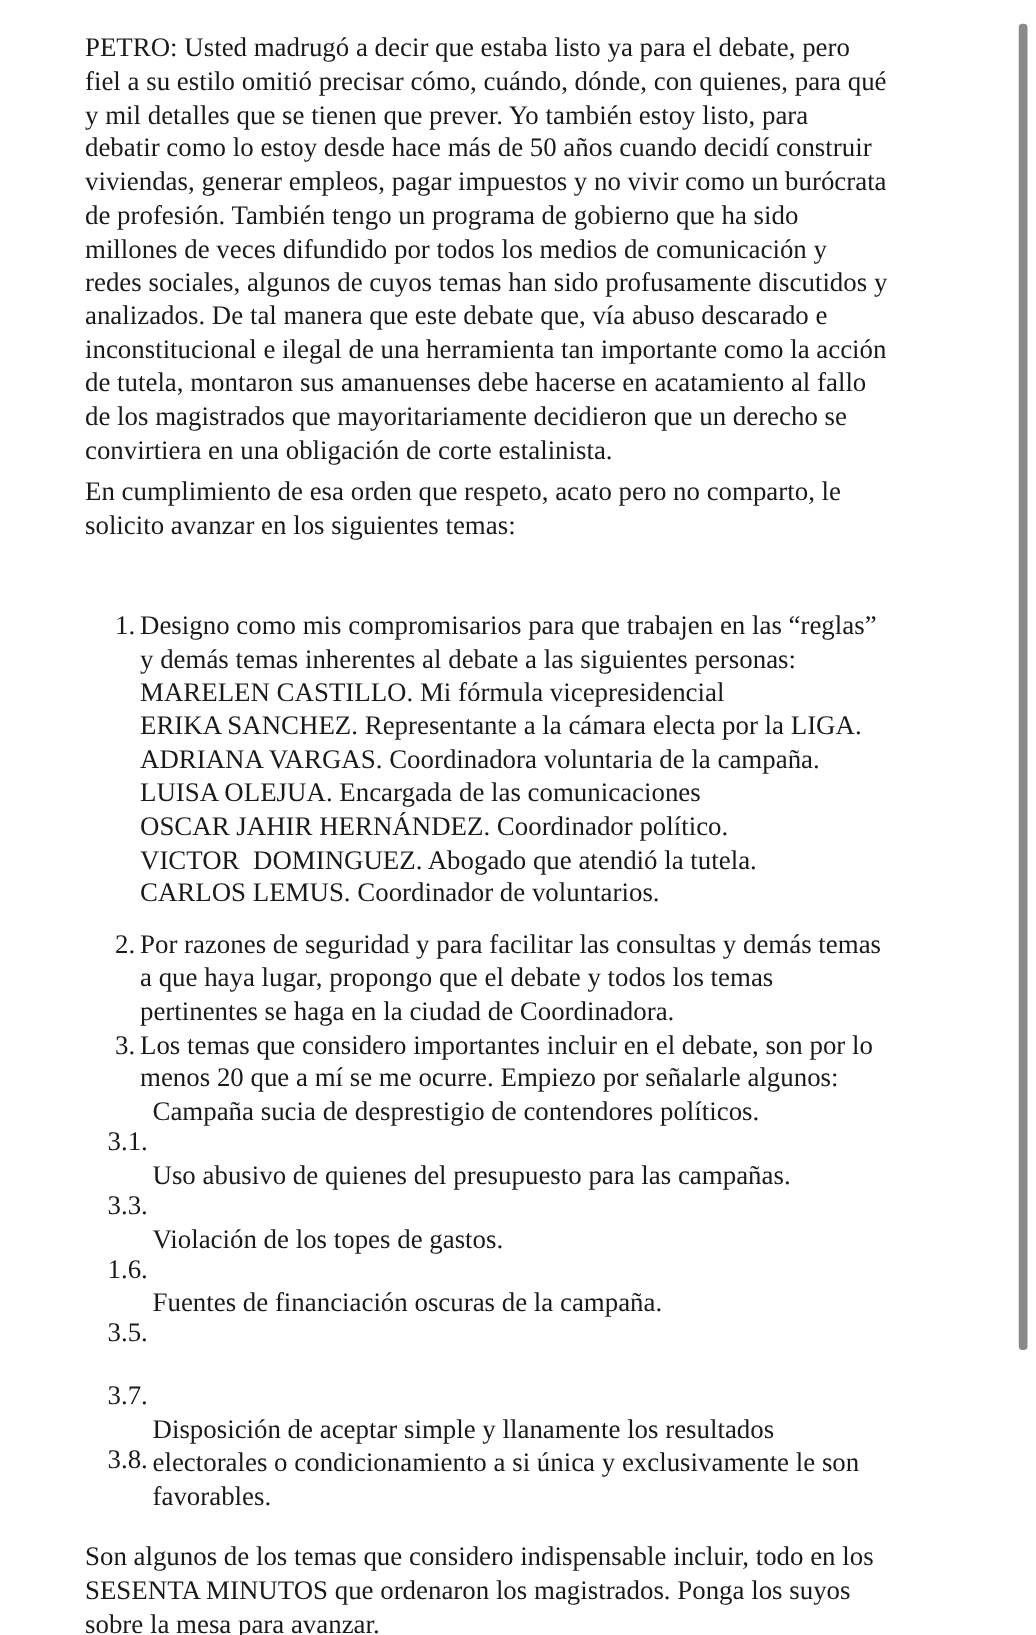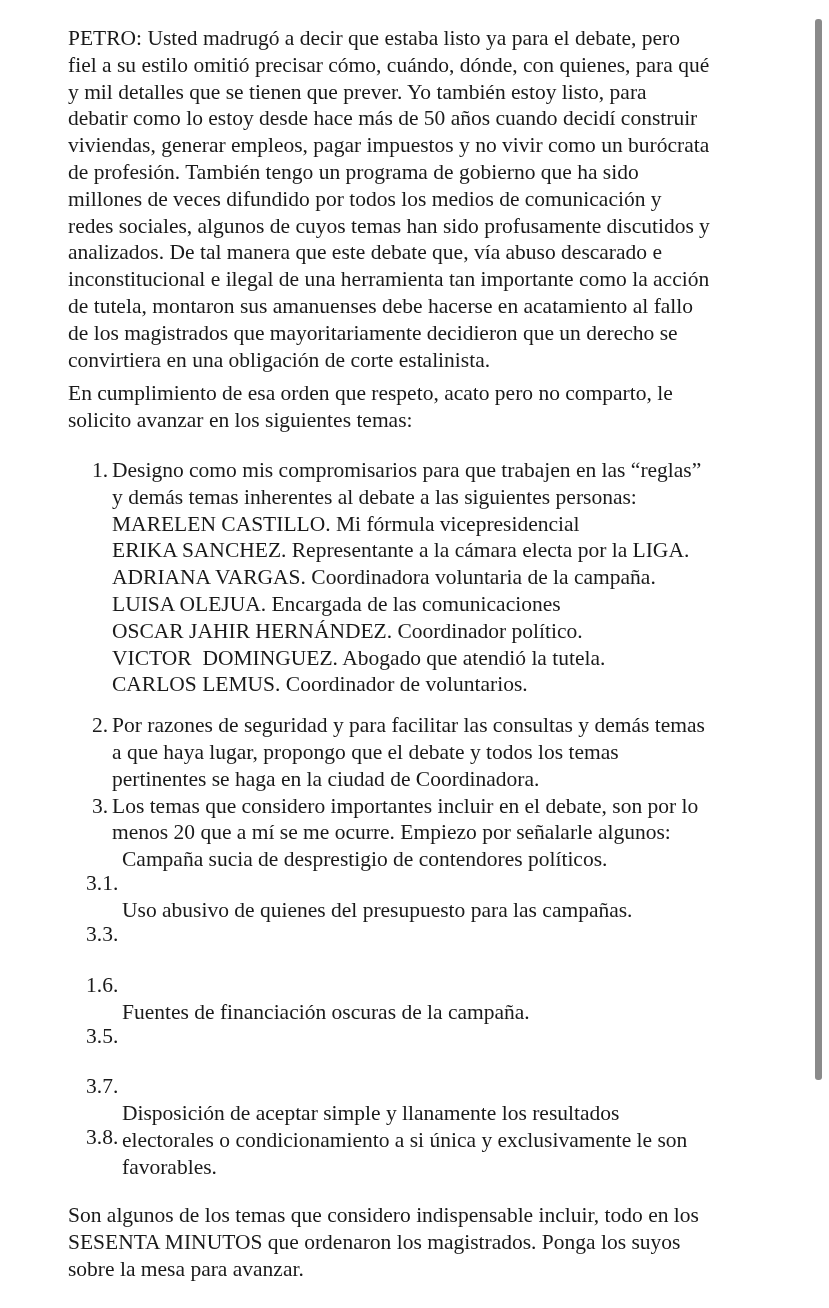--- a/index.html
+++ b/index.html
@@ -23,21 +23,21 @@
     padding: 25px 0 0 68px;
     box-sizing: border-box;
     font-size: 21.5px;
     line-height: 26.8px;
   }
   .para {
     white-space: pre;
     margin: 0;
   }
   .para.opening { margin-bottom: 7px; }
-  .para.request { margin-bottom: 23px; }
+  .para.request { margin-bottom: 53px; }
   .para.closing { margin-top: 22px; }
   .doc-list { margin: 0; padding: 0; }
   .li {
     display: flex;
     align-items: flex-start;
   }
   .li.single { padding-left: 24px; }   
   .li.single .marker { width: 20px; flex-shrink: 0; }  
   .li.sub { padding-left: 18px; }      
   .li.sub .marker { width: 36px; flex-shrink: 0; margin-top: 24px; }     
@@ -110,20 +110,21 @@
     </div>
 
 
     <div class="li sub">
       <span class="marker">3.3.</span>
       <div class="li-text">Uso abusivo de quienes del presupuesto para las campañas.</div>
     </div>
 
     <div class="li sub">
       <span class="marker">1.6.</span>
+      <div class="li-text">Violación de los topes de gastos.</div>
     </div>
 
     <div class="li sub">
       <span class="marker">3.5.</span>
       <div class="li-text">Fuentes de financiación oscuras de la campaña.</div>
     </div>
 
 
     <div class="li sub">
       <span class="marker">3.7.</span>

